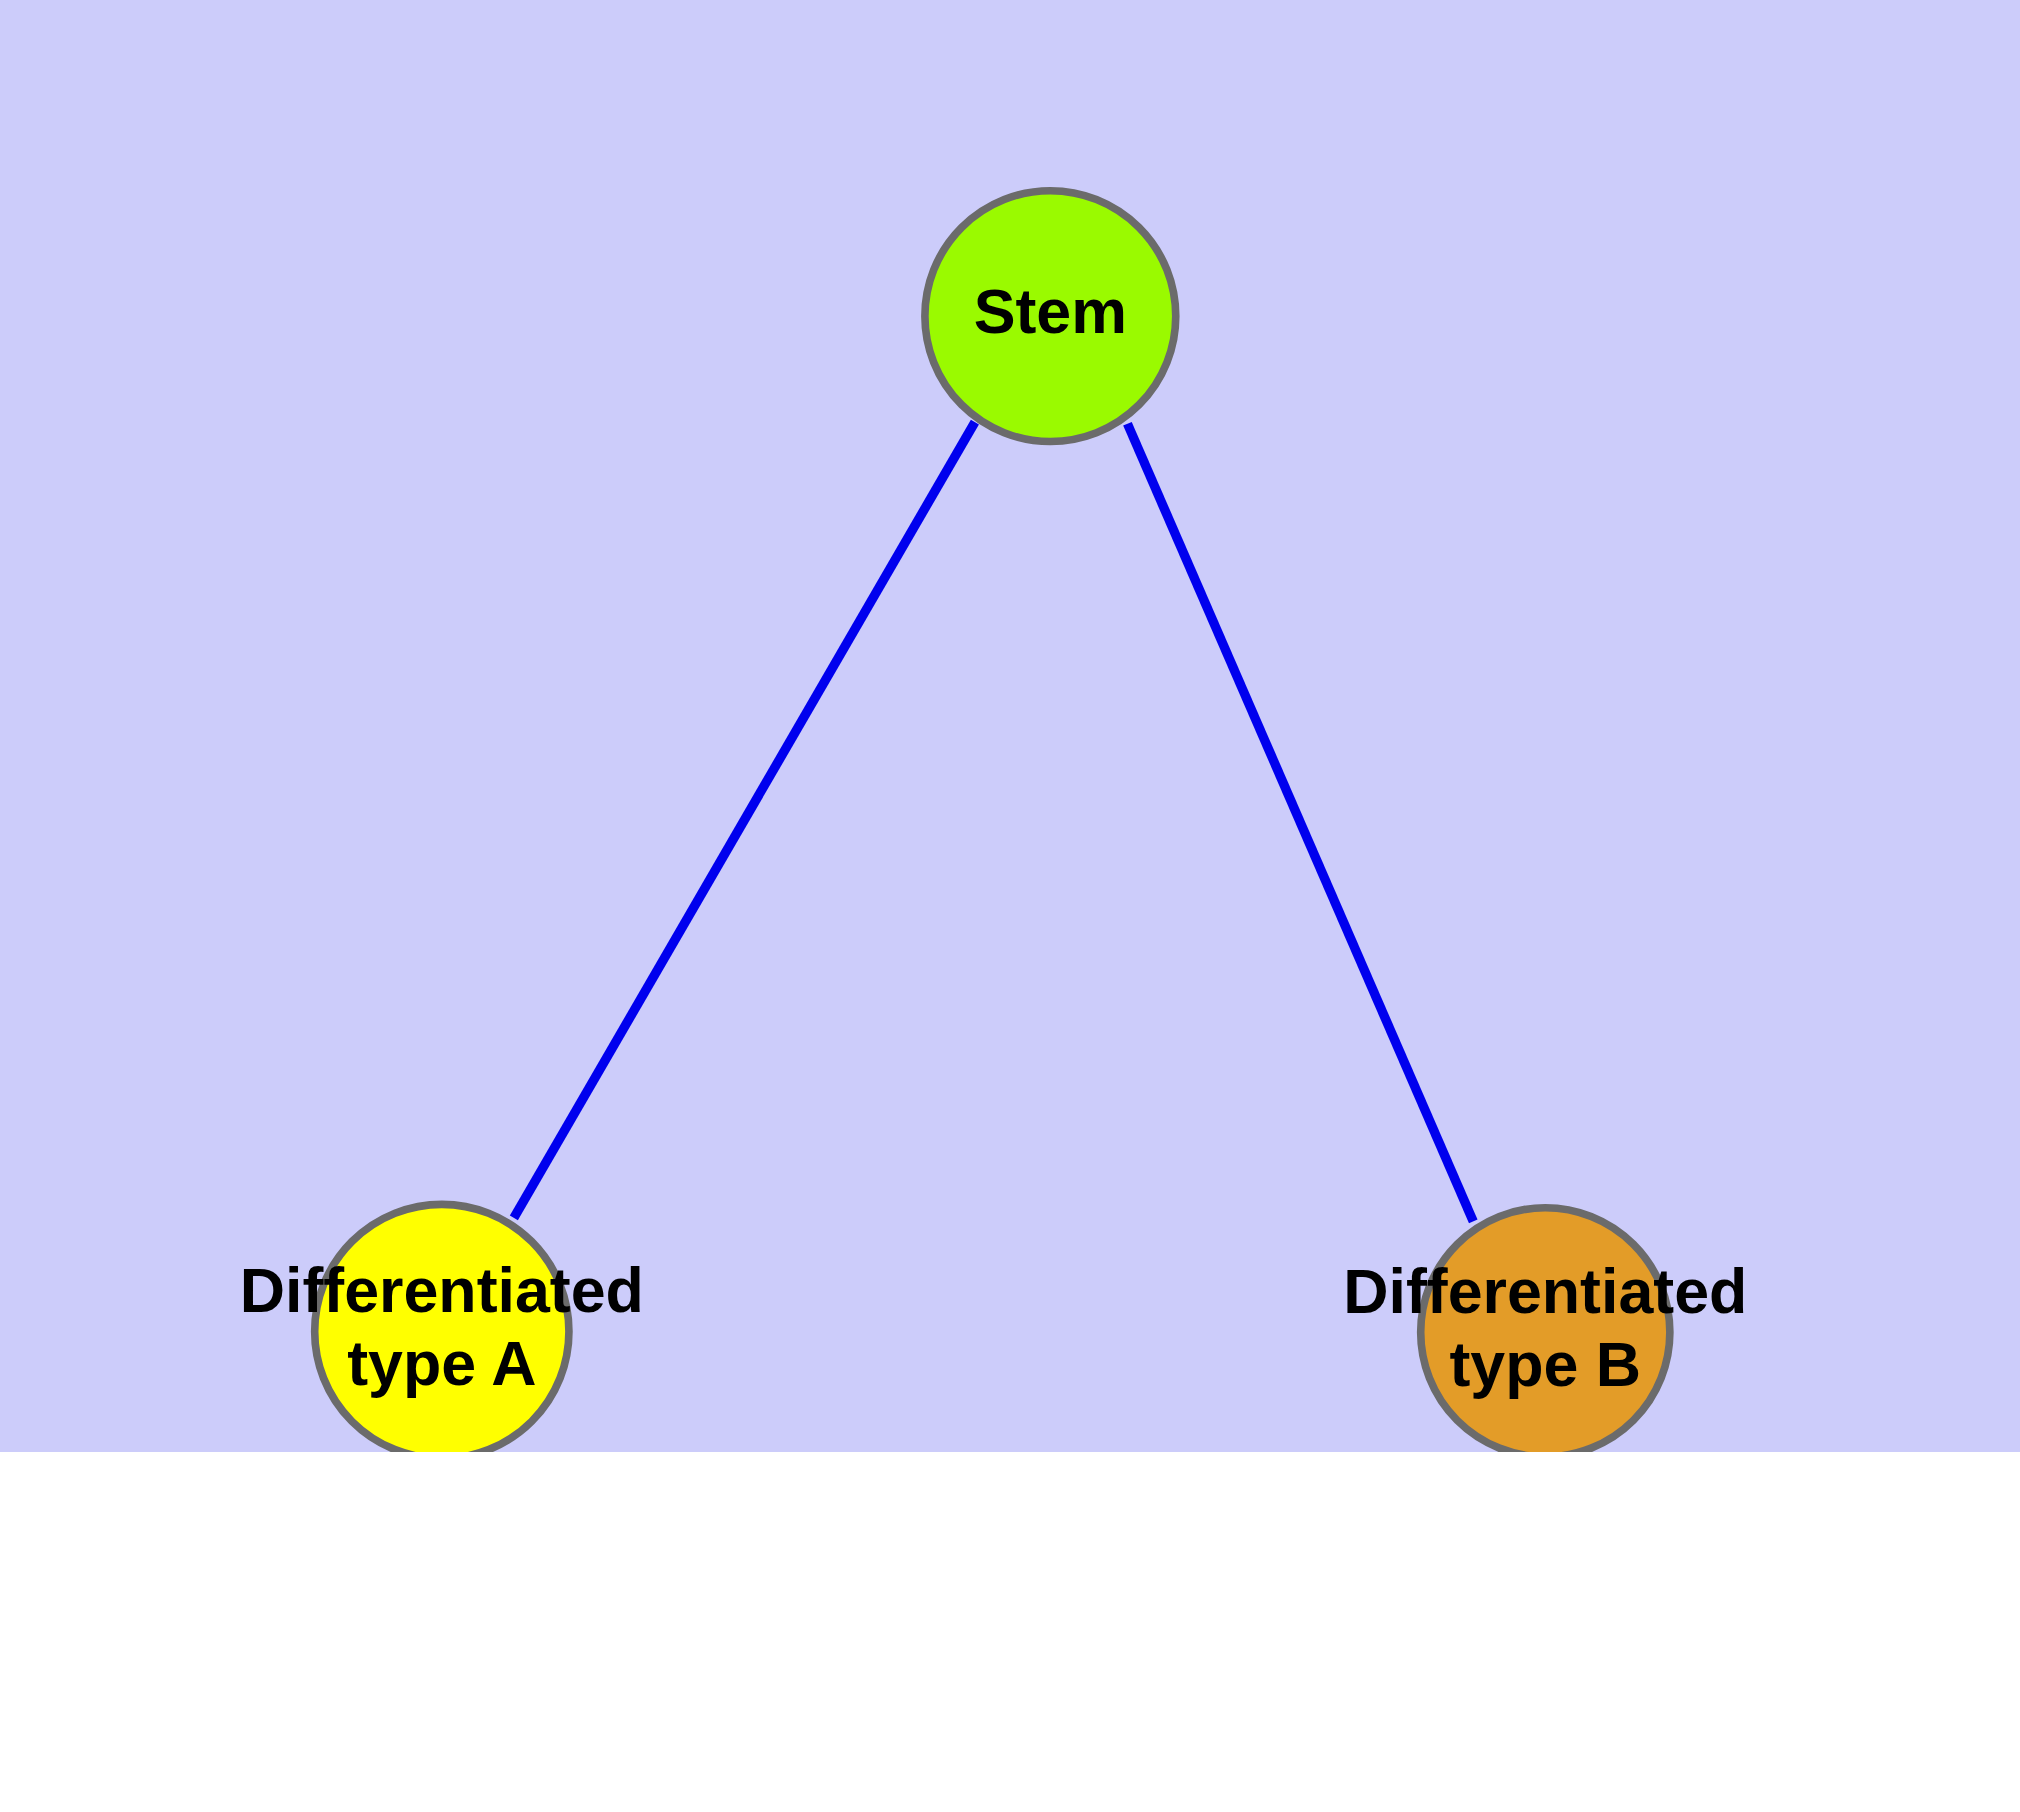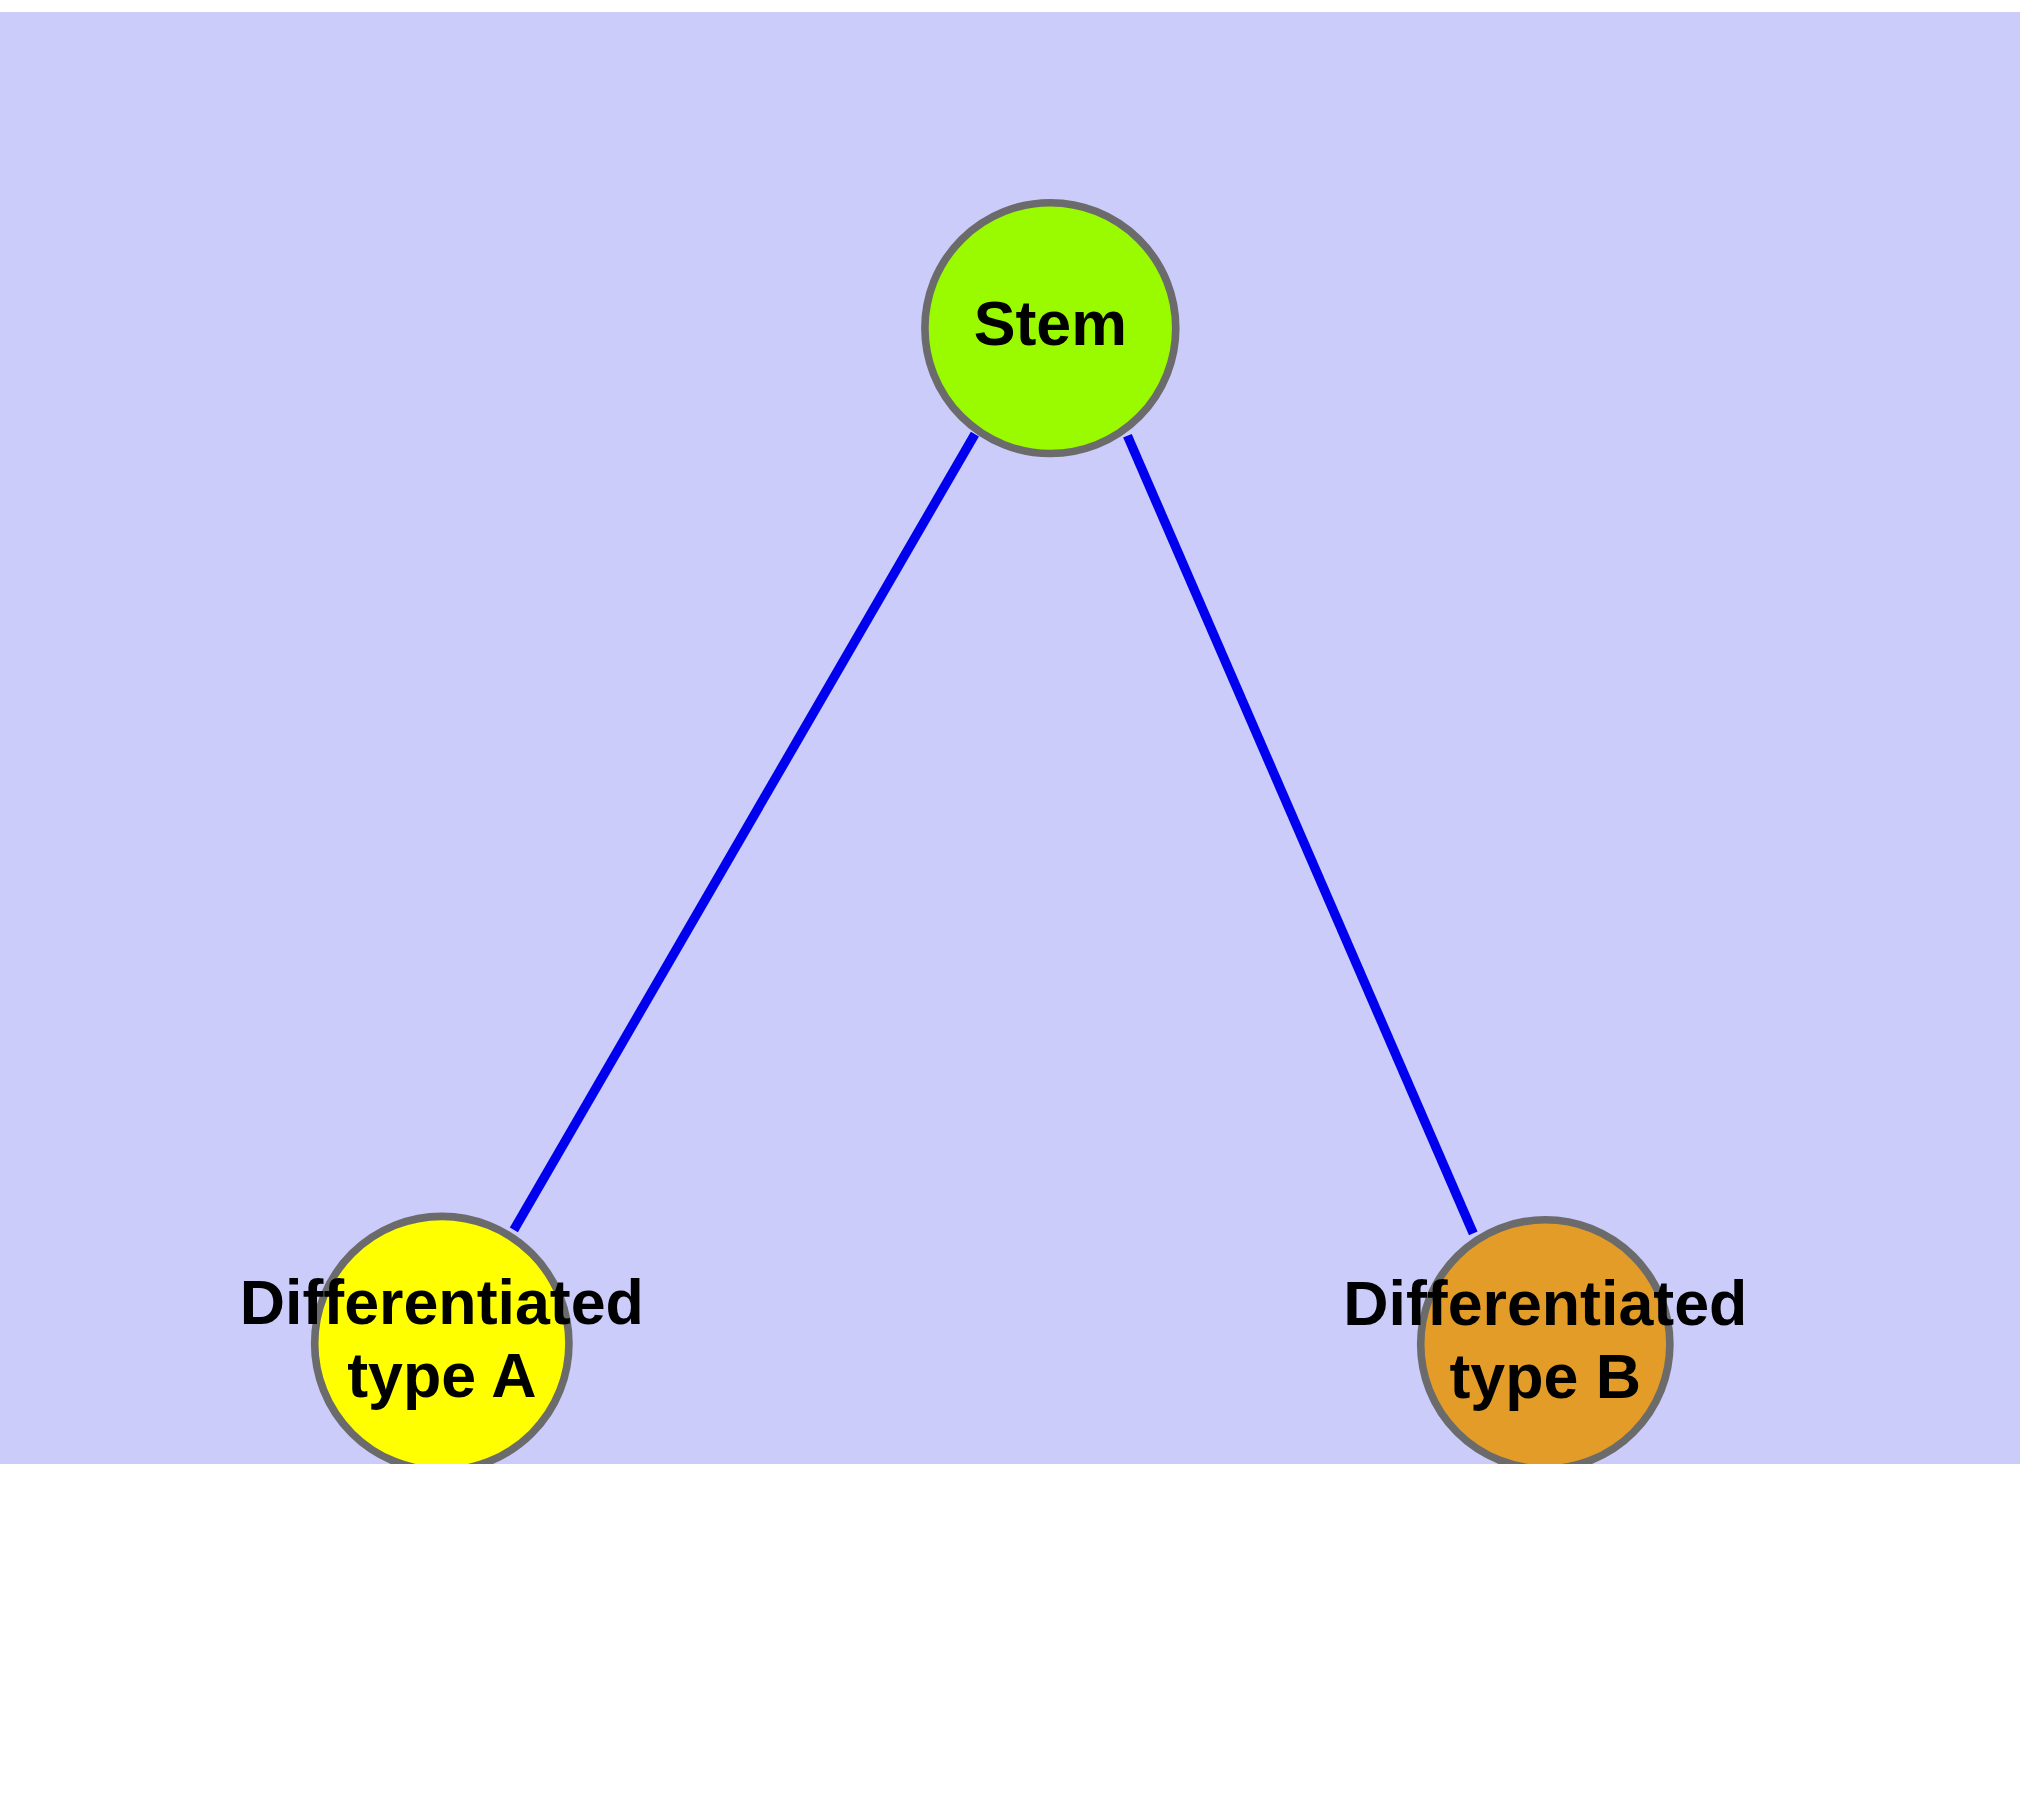--- a/index.html
+++ b/index.html
@@ -7,21 +7,20 @@
     padding: 0;
     background: #ffffff;
   }
   #canvas {
     position: relative;
     width: 2021px;
     height: 1452px;
     background: #ccccfa;
     overflow: hidden;
     font-family: "Liberation Sans", sans-serif;
-    margin-top: 12px;
   }
   #graph-svg {
     position: absolute;
     left: 0;
     top: 0;
     width: 2021px;
     height: 1812px;
     display: block;
   }
   .node-label {

